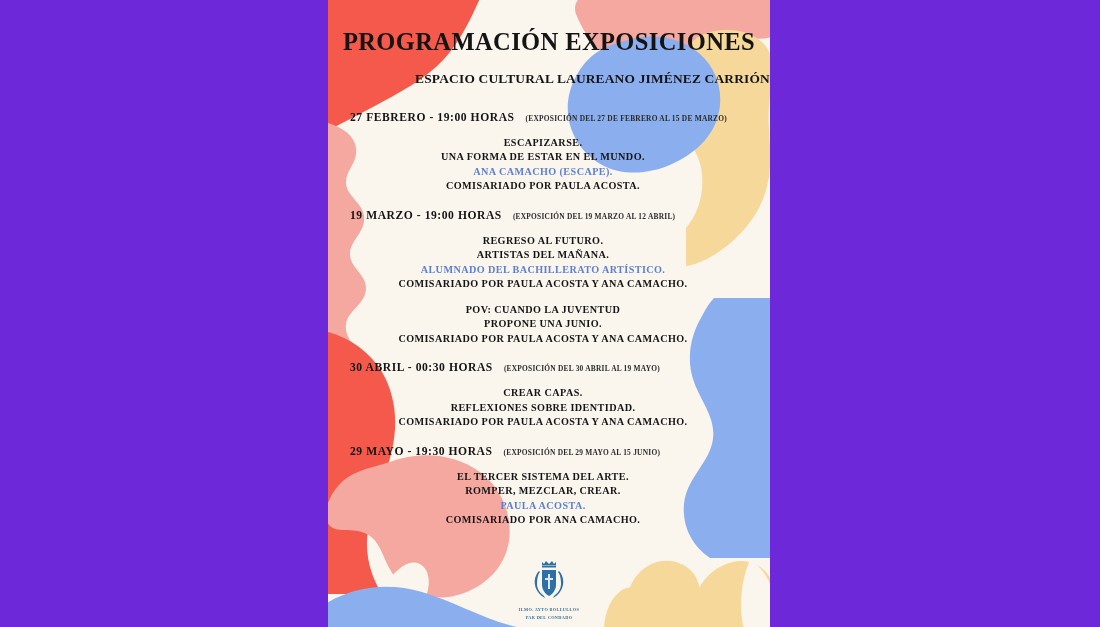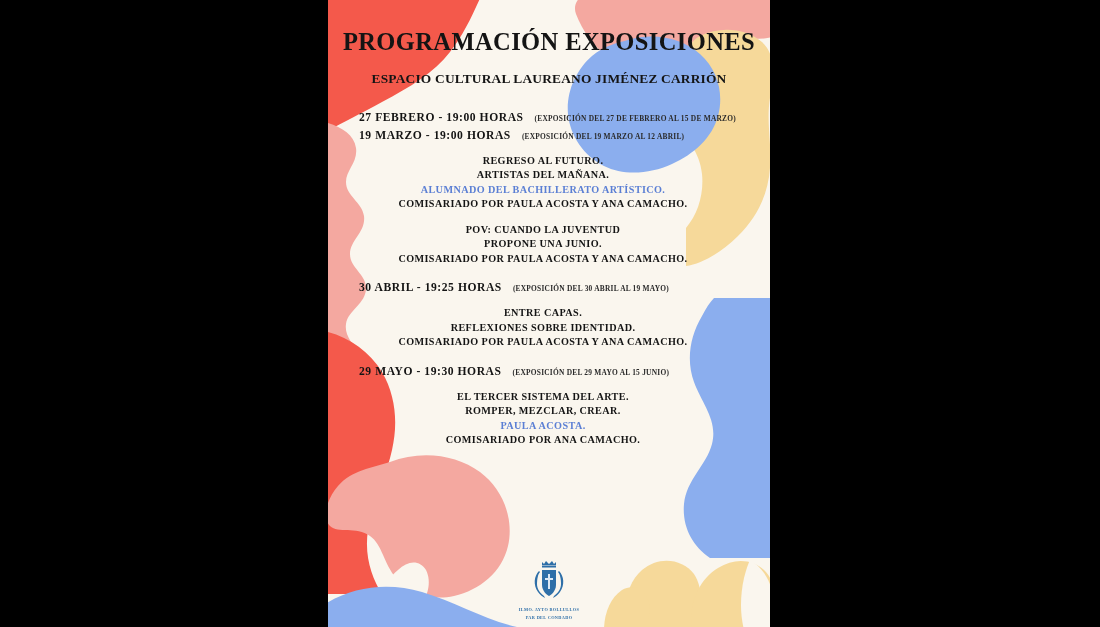--- a/index.html
+++ b/index.html
@@ -10,21 +10,21 @@
   body {
     width: 1100px;
     height: 627px;
     font-family: "Liberation Serif", "DejaVu Serif", serif;
     overflow: hidden;
   }
   #screen {
     position: relative;
     width: 1100px;
     height: 627px;
-    background: #000000;
+    background: #6d28d9;
   }
   
   #poster {
     position: absolute;
     left: 328px;
     top: 0;
     width: 442px;
     height: 627px;
     background: #FAF6EE;
     overflow: hidden;
@@ -52,27 +52,28 @@
     line-height: 1.22;
     white-space: nowrap;
   }
   .venue {
     margin-top: 14px;
     font-size: 13.4px;
     font-weight: bold;
     letter-spacing: 0.2px;
     color: #141414;
     white-space: nowrap;
+    text-align: right;
   }
   .events {
     margin-top: 20px;
   }
   .event { position: relative; }
   .event-head {
-    padding-left: 31px;
+    padding-left: 22px;
     white-space: nowrap;
   }
   .event-date {
     font-size: 11.6px;
     font-weight: bold;
     letter-spacing: 0.55px;
     color: #141414;
   }
   .event-range {
     font-size: 7.4px;
@@ -223,20 +224,26 @@
         <div class="venue">ESPACIO CULTURAL LAUREANO JIMÉNEZ CARRIÓN</div>
       </div>
 
       <div class="events">
 
         <div class="event">
           <div class="event-head">
             <span class="event-date">27 FEBRERO - 19:00 HORAS</span>
             <span class="event-range">(EXPOSICIÓN DEL 27 DE FEBRERO AL 15 DE MARZO)</span>
           </div>
+          <div class="event-body">
+            <div class="e-line">ESCAPIZARSE.</div>
+            <div class="e-line">UNA FORMA DE ESTAR EN EL MUNDO.</div>
+            <div class="e-artist">ANA CAMACHO (ESCAPE).</div>
+            <div class="e-line">COMISARIADO POR PAULA ACOSTA.</div>
+          </div>
         </div>
 
         <div class="event">
           <div class="event-head">
             <span class="event-date">19 MARZO - 19:00 HORAS</span>
             <span class="event-range">(EXPOSICIÓN DEL 19 MARZO AL 12 ABRIL)</span>
           </div>
           <div class="event-body">
             <div class="e-line">REGRESO AL FUTURO.</div>
             <div class="e-line">ARTISTAS DEL MAÑANA.</div>
@@ -248,25 +255,25 @@
         <div class="event">
           <div class="event-body">
             <div class="e-line">POV: CUANDO LA JUVENTUD</div>
             <div class="e-line">PROPONE UNA JUNIO.</div>
             <div class="e-line">COMISARIADO POR PAULA ACOSTA Y ANA CAMACHO.</div>
           </div>
         </div>
 
         <div class="event">
           <div class="event-head">
-            <span class="event-date">30 ABRIL - 19:25 HORAS</span>
+            <span class="event-date">30 ABRIL - 00:30 HORAS</span>
             <span class="event-range">(EXPOSICIÓN DEL 30 ABRIL AL 19 MAYO)</span>
           </div>
           <div class="event-body">
-            <div class="e-line">ENTRE CAPAS.</div>
+            <div class="e-line">CREAR CAPAS.</div>
             <div class="e-line">REFLEXIONES SOBRE IDENTIDAD.</div>
             <div class="e-line">COMISARIADO POR PAULA ACOSTA Y ANA CAMACHO.</div>
           </div>
         </div>
 
         <div class="event">
           <div class="event-head">
             <span class="event-date">29 MAYO - 19:30 HORAS</span>
             <span class="event-range">(EXPOSICIÓN DEL 29 MAYO AL 15 JUNIO)</span>
           </div>

